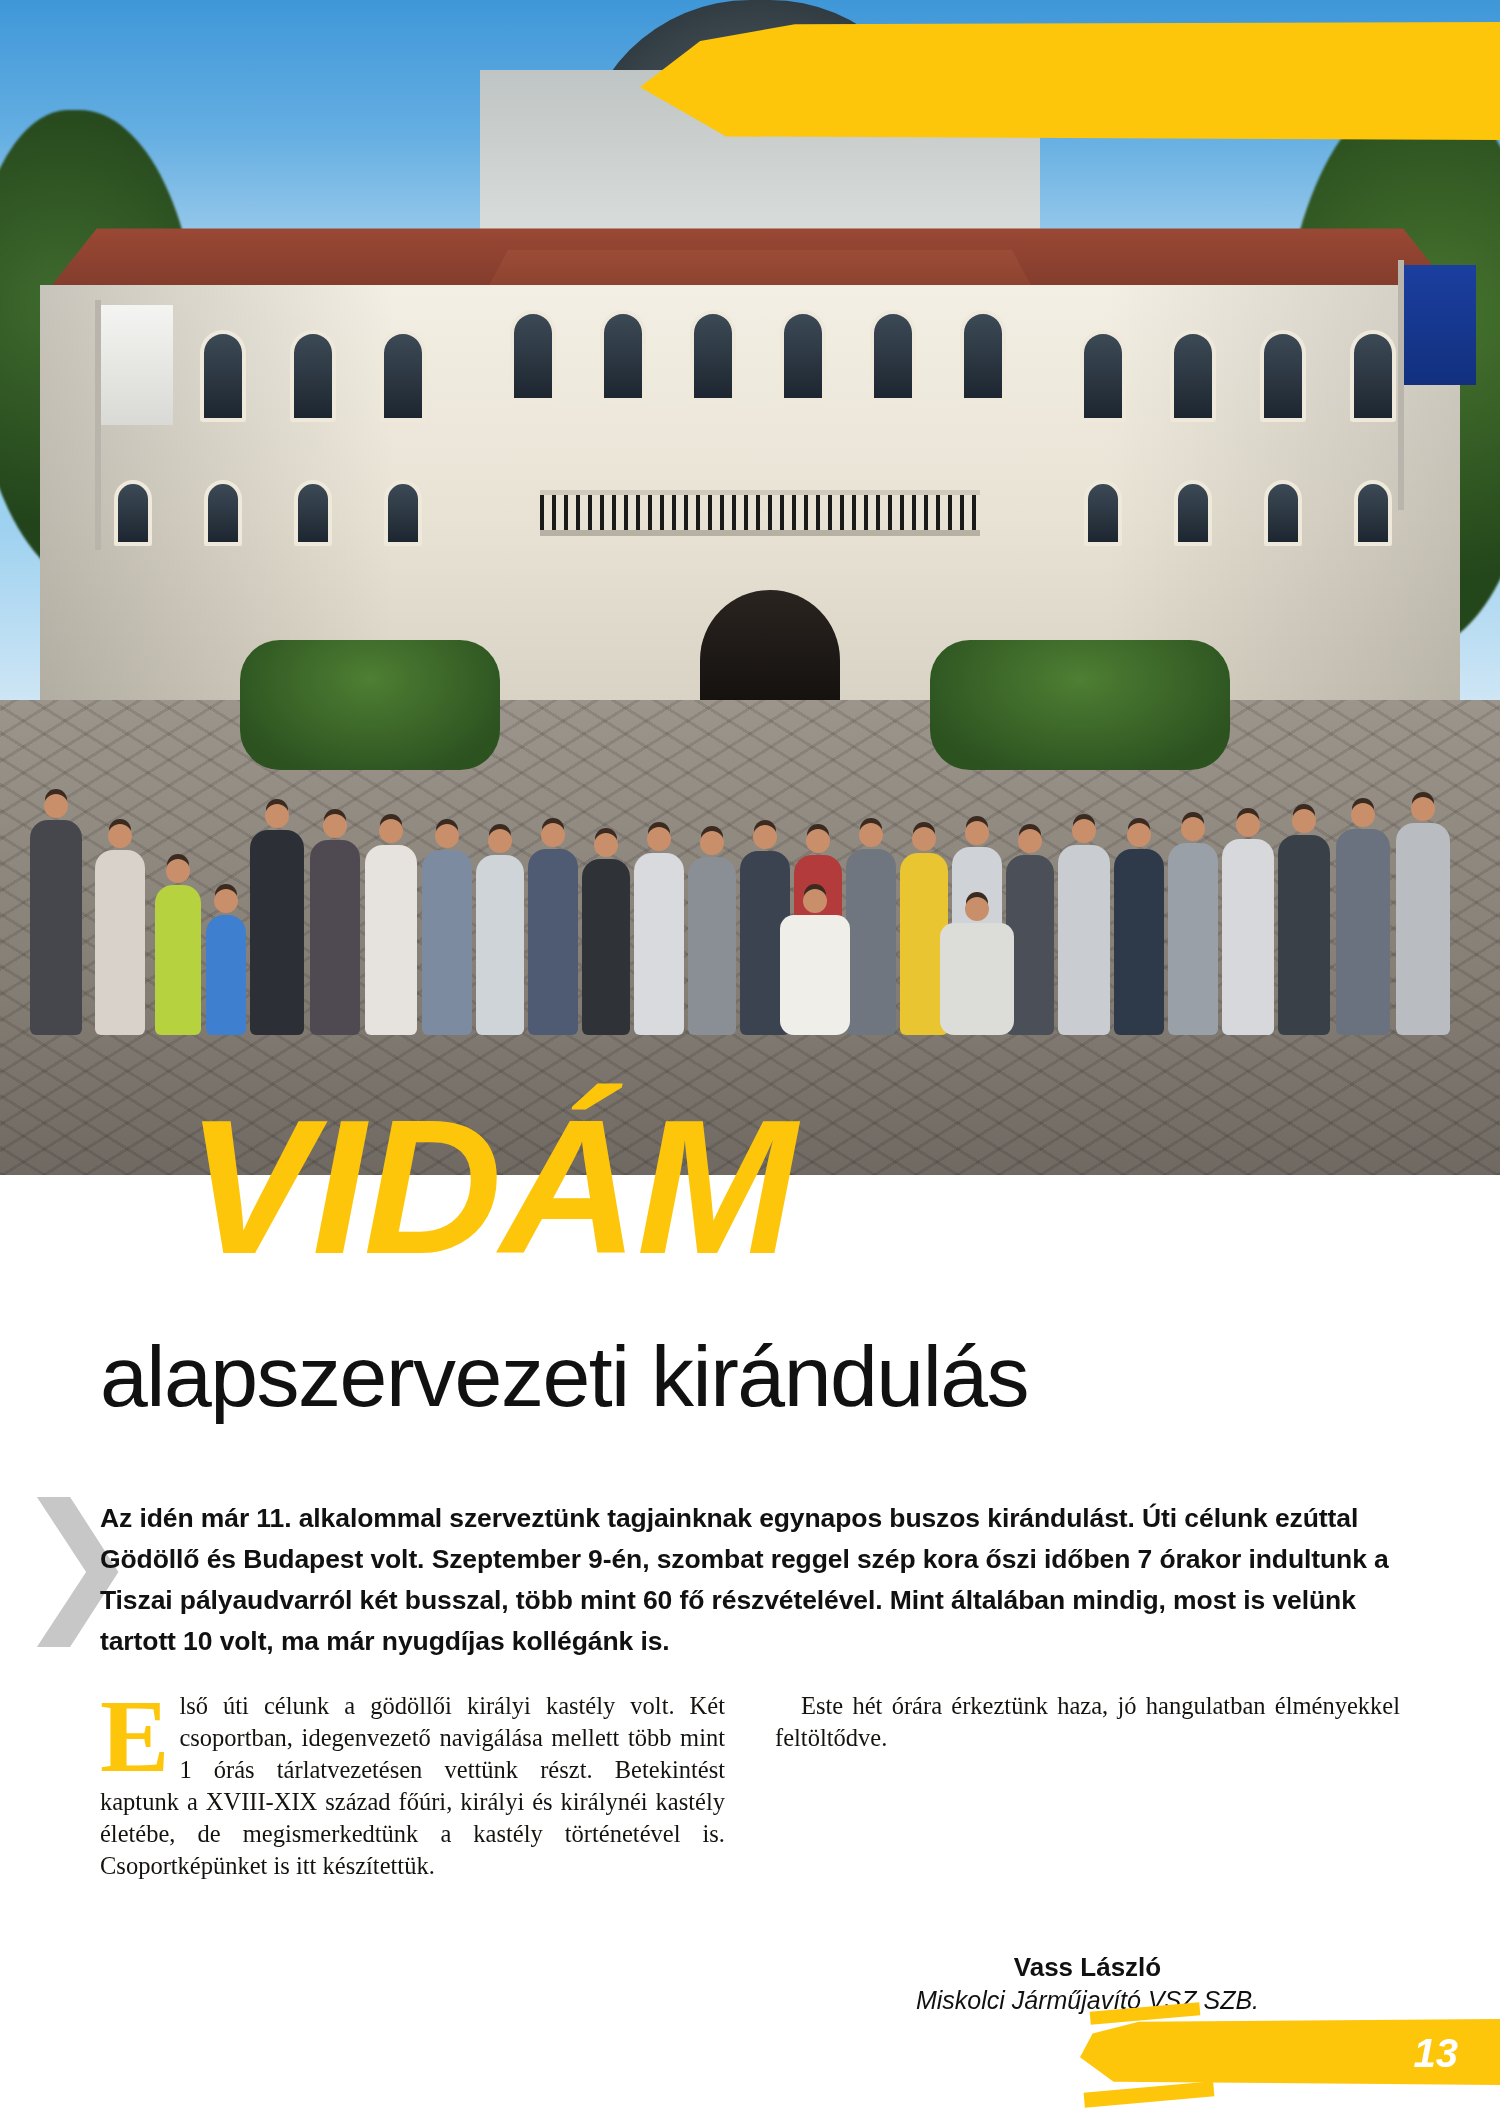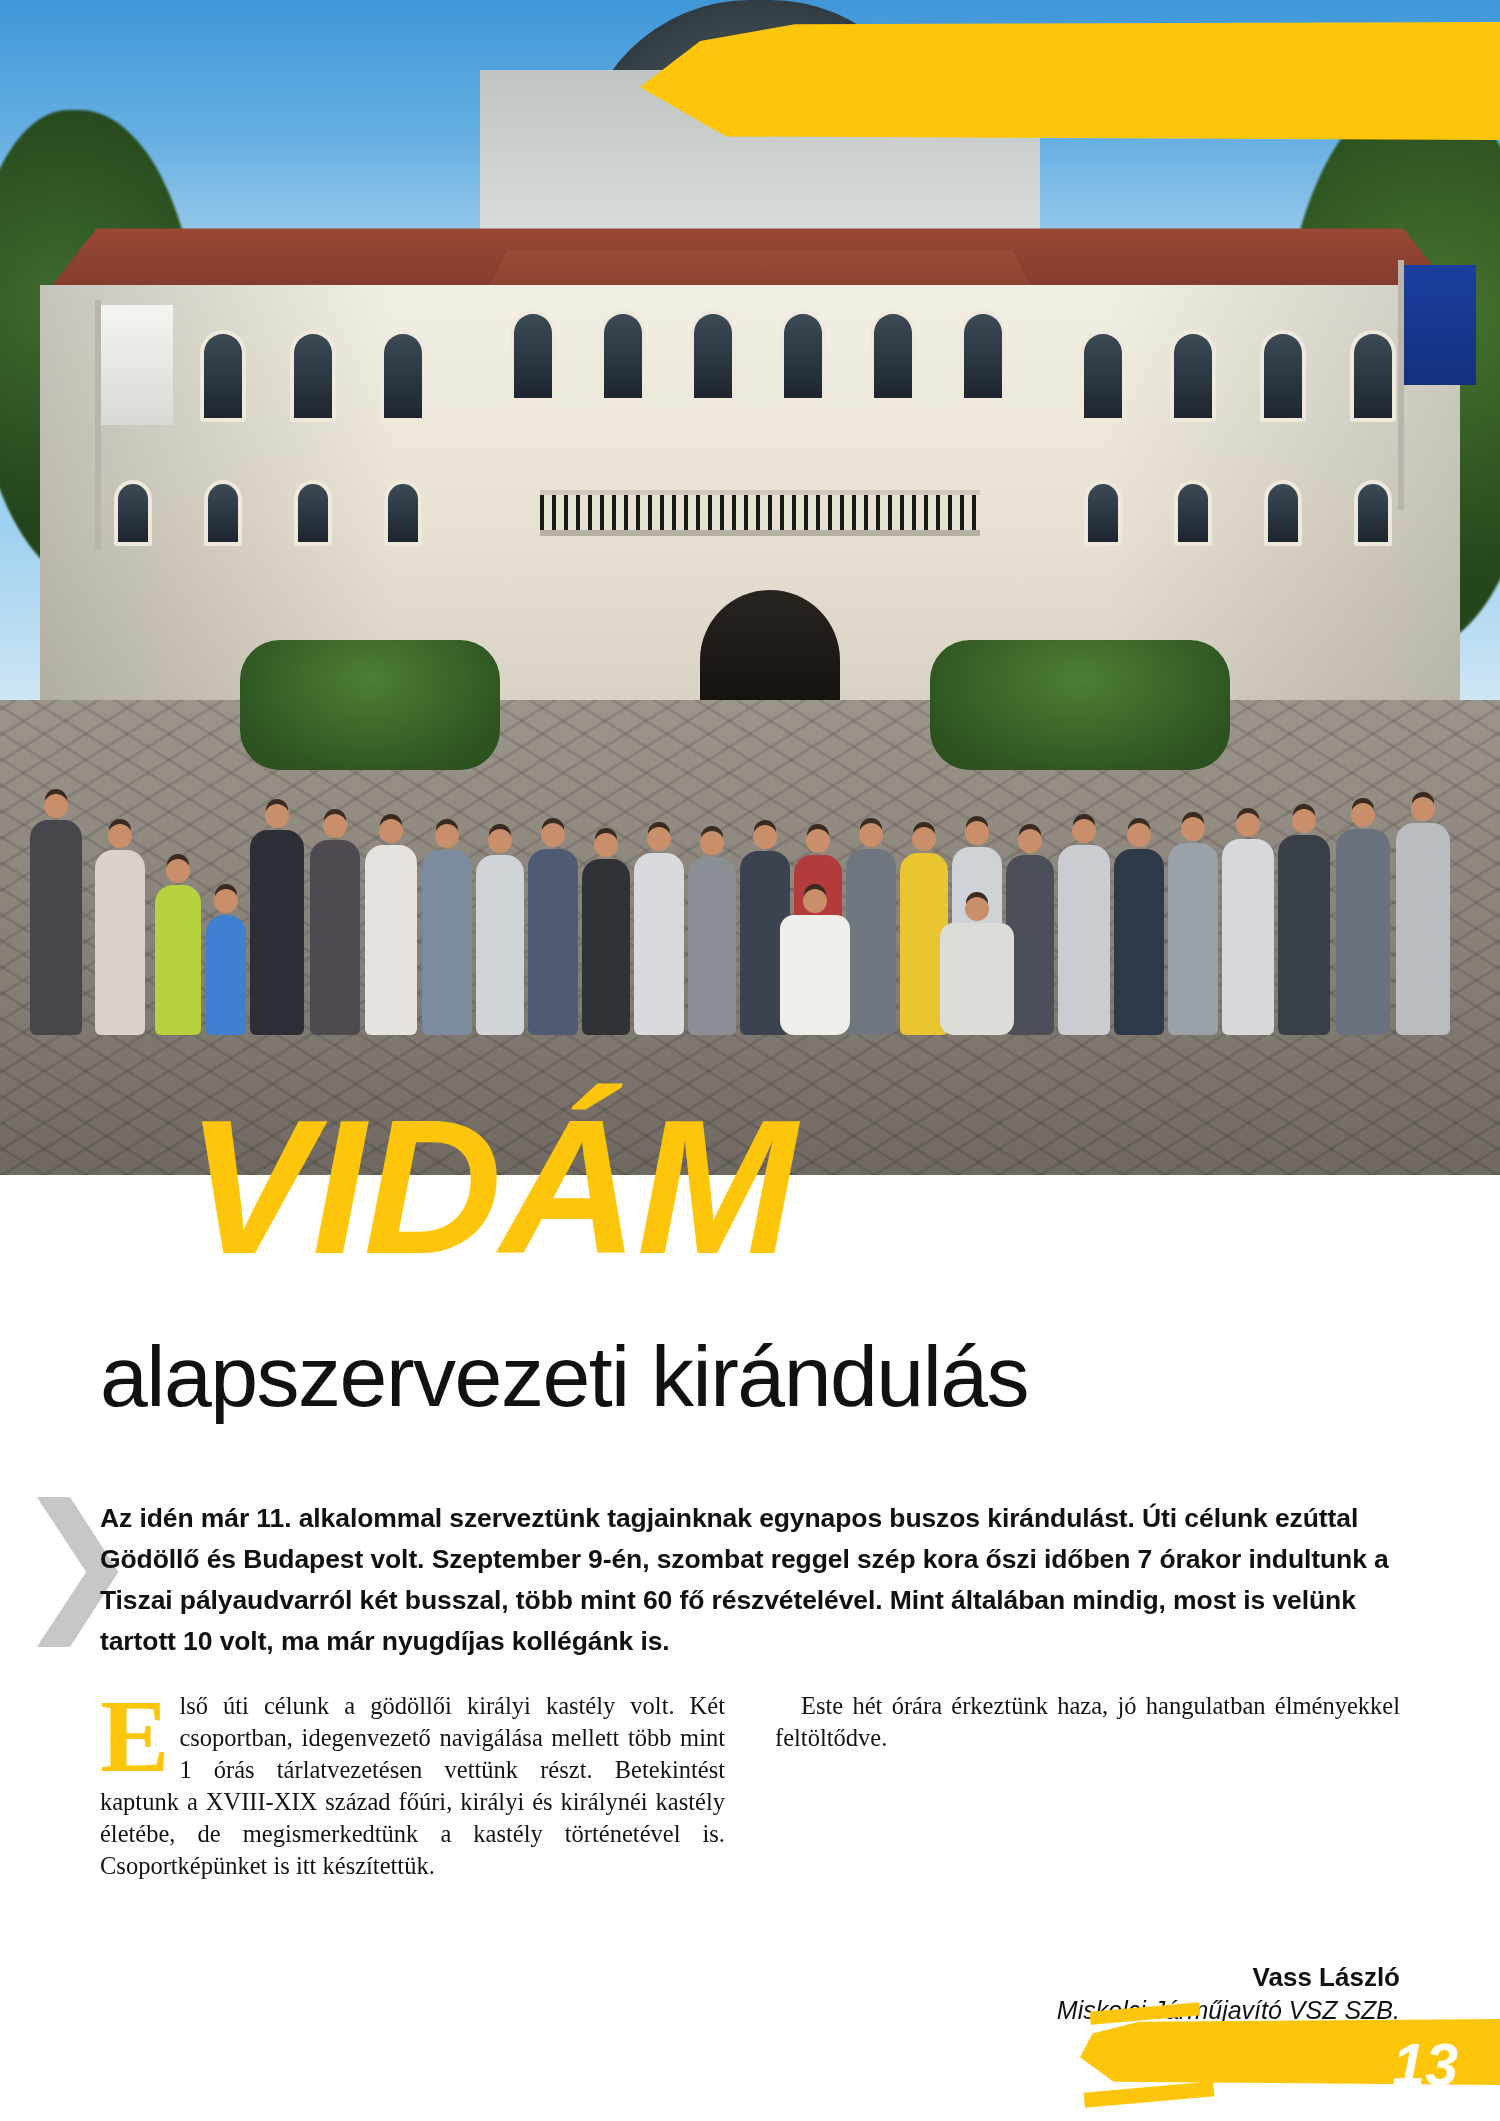--- a/index.html
+++ b/index.html
@@ -209,22 +209,22 @@
   .col p.first { text-indent: 0; }
   .dropcap {
     float: left;
     font-family: "Liberation Serif", serif;
     font-size: 104px; line-height: 80px;
     font-weight: bold;
     color: #fdc60b;
     margin: 6px 10px 0 0;
   }
   .sig {
-    position: absolute; right: 0; top: 272px; width: 625px;
-    text-align: right;
+    position: absolute; right: 0; top: 262px; width: 625px;
+    text-align: center;
   }
   .sig .name {
     font-family: "Liberation Sans", sans-serif;
     font-weight: bold; font-size: 26px; color: #111;
   }
   .sig .org {
     font-family: "Liberation Sans", sans-serif;
     font-style: italic; font-size: 25px; color: #111; margin-top: 3px;
   }
 
@@ -240,21 +240,21 @@
   .brush-bot .b2 {
     position: absolute; right: 300px; top: 4px; width: 110px; height: 13px;
     background: #fdc60b; transform: rotate(-5deg);
   }
   .brush-bot .b3 {
     position: absolute; right: 286px; top: 84px; width: 130px; height: 15px;
     background: #fdc60b; transform: rotate(-5deg);
   }
   .pagenum {
     position: absolute; right: 42px; top: 28px;
-    font-style: italic; font-weight: bold; font-size: 59px; color: #fff;
+    font-style: italic; font-weight: bold; font-size: 40px; color: #fff;
   }
 </style>
 </head>
 <body>
 
 <div class="photo">
   <div class="sky"></div>
 
   <div class="tree-l"></div>
   <div class="tree-l2"></div>

